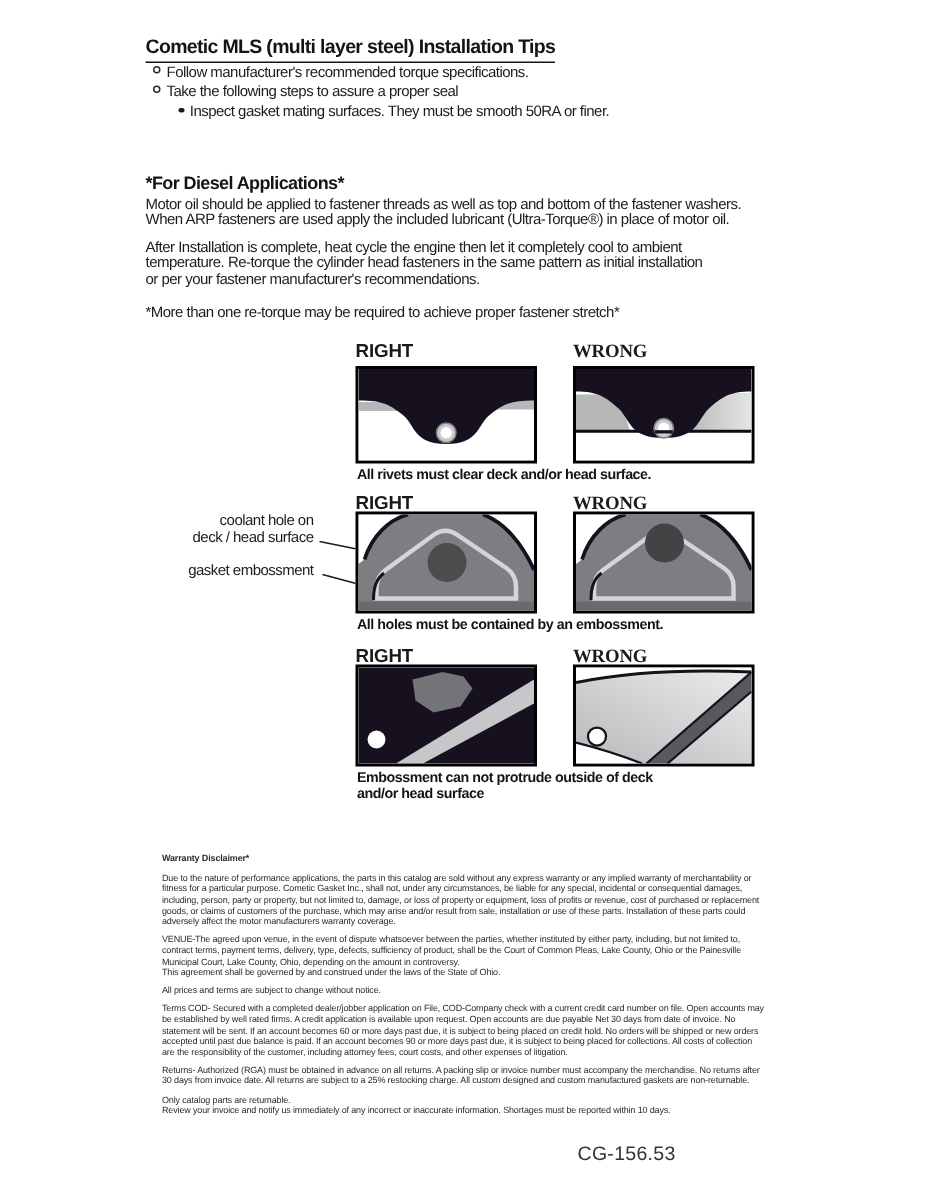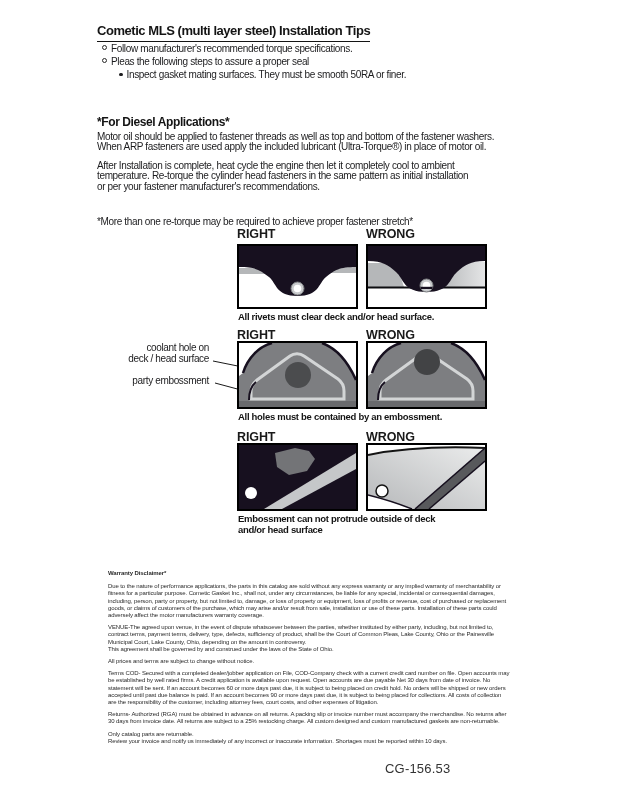--- a/index.html
+++ b/index.html
@@ -17,24 +17,24 @@
   
   .tips{left:102px;top:42px;font-size:10px;letter-spacing:-0.35px;}
   .tips ul{list-style:none;margin:0;padding:0;}
   .tips li{line-height:13.2px;}
   .tips li.sub{margin-left:17px;}
   .ob{display:inline-block;width:3px;height:3px;border:1px solid #2a2a2a;border-radius:50%;margin-right:4px;vertical-align:2px;}
   .fb{display:inline-block;width:3.5px;height:3.5px;background:#1c1c1e;border-radius:50%;margin-right:4px;vertical-align:2px;}
   
   .dhead{left:97px;top:115px;font-size:12px;font-weight:bold;letter-spacing:-0.4px;color:#141414;}
   .para{left:97px;font-size:10px;letter-spacing:-0.35px;line-height:10.3px;}
-  .p1{top:132px;} .p2{top:161px;} .p3{top:217px;}
+  .p1{top:132px;} .p2{top:161px;} .p3{top:204px;}
   
   .dlabel{width:121px;font-size:12.5px;font-weight:bold;letter-spacing:-0.1px;color:#1a1a1a;}
-  .colL{left:237px;} .colR{left:366px;}
+  .colL{left:237px;} .colR{left:382px;font-family:Liberation Serif, serif;}
   .r1{top:227px;} .r2{top:328px;} .r3{top:430px;}
   .dbox{width:121px;border:2px solid #000;box-sizing:border-box;background:#fff;line-height:0;}
   .b1{top:244px;height:65px;} .b2{top:341px;height:68px;} .b3{top:443px;height:68px;}
   .dbox svg{width:100%;height:100%;display:block;}
   .cap{left:238px;font-size:9.5px;font-weight:bold;letter-spacing:-0.3px;line-height:10.5px;color:#141414;}
   .c1{top:312px;} .c2{top:412px;} .c3{top:514px;}
   
   .callout{left:89px;width:120px;text-align:right;font-size:10px;letter-spacing:-0.35px;line-height:10.6px;color:#1c1c1e;}
   .co1{top:343px;} .co2{top:376px;}
   .colines{left:208px;top:346px;width:100px;height:54px;}
@@ -48,21 +48,21 @@
 </head>
 <body>
 
 <div class="page">
 
   <div class="abs title">Cometic MLS (multi layer steel) Installation Tips</div>
 
   <div class="abs tips">
     <ul>
       <li><span class="ob"></span><span>Follow manufacturer's recommended torque specifications.</span></li>
-      <li><span class="ob"></span><span>Pleas the following steps to assure a proper seal</span></li>
+      <li><span class="ob"></span><span>Take the following steps to assure a proper seal</span></li>
       <li class="sub"><span class="fb"></span><span>Inspect gasket mating surfaces.  They must be smooth 50RA or finer.</span></li>
     </ul>
   </div>
 
   <div class="abs dhead">*For Diesel Applications*</div>
   <div class="abs para pre p1">Motor oil should be applied to fastener threads as well as top and bottom of the fastener washers.
 When ARP fasteners are used apply the included lubricant (Ultra-Torque®) in place of motor oil.</div>
   <div class="abs para pre p2">After Installation is complete, heat cycle the engine then let it completely cool to ambient
 temperature. Re-torque the cylinder head fasteners in the same pattern as initial installation
 or per your fastener manufacturer's recommendations.</div>
@@ -97,21 +97,21 @@
       <circle cx="58.5" cy="39.5" r="3.8" fill="#ffffff"></circle>
       <rect x="52.5" y="40.8" width="12" height="2.2" fill="#17101f"></rect>
     </svg>
   </div>
   <div class="abs cap c1">All rivets must clear deck and/or head surface.</div>
 
   <div class="abs dlabel colL r2">RIGHT</div>
   <div class="abs dlabel colR r2">WRONG</div>
   <div class="abs callout co1 pre">coolant hole on
 deck / head surface</div>
-  <div class="abs callout co2">party embossment</div>
+  <div class="abs callout co2">gasket embossment</div>
   <svg class="abs colines" viewBox="0 0 100 54">
     <line x1="5" y1="15" x2="94" y2="33" stroke="#1a1a1a" stroke-width="1"></line>
     <line x1="7" y1="37" x2="48" y2="48" stroke="#1a1a1a" stroke-width="1"></line>
   </svg>
   <div class="abs dbox colL b2">
     <svg viewBox="0 0 117 64" preserveAspectRatio="none">
       <rect x="0" y="0" width="117" height="64" fill="#7d7e81"></rect>
       <path d="M0,0 L33,0 C21,3 9,14 4,30 L0,33 Z" fill="#ffffff"></path>
       <path d="M117,0 L117,37 C109,19 97,5 83,0 Z" fill="#ffffff"></path>
       <path d="M33,0 C21,3 9,14 4,30" stroke="#17101f" stroke-width="2.5" fill="none"></path>

